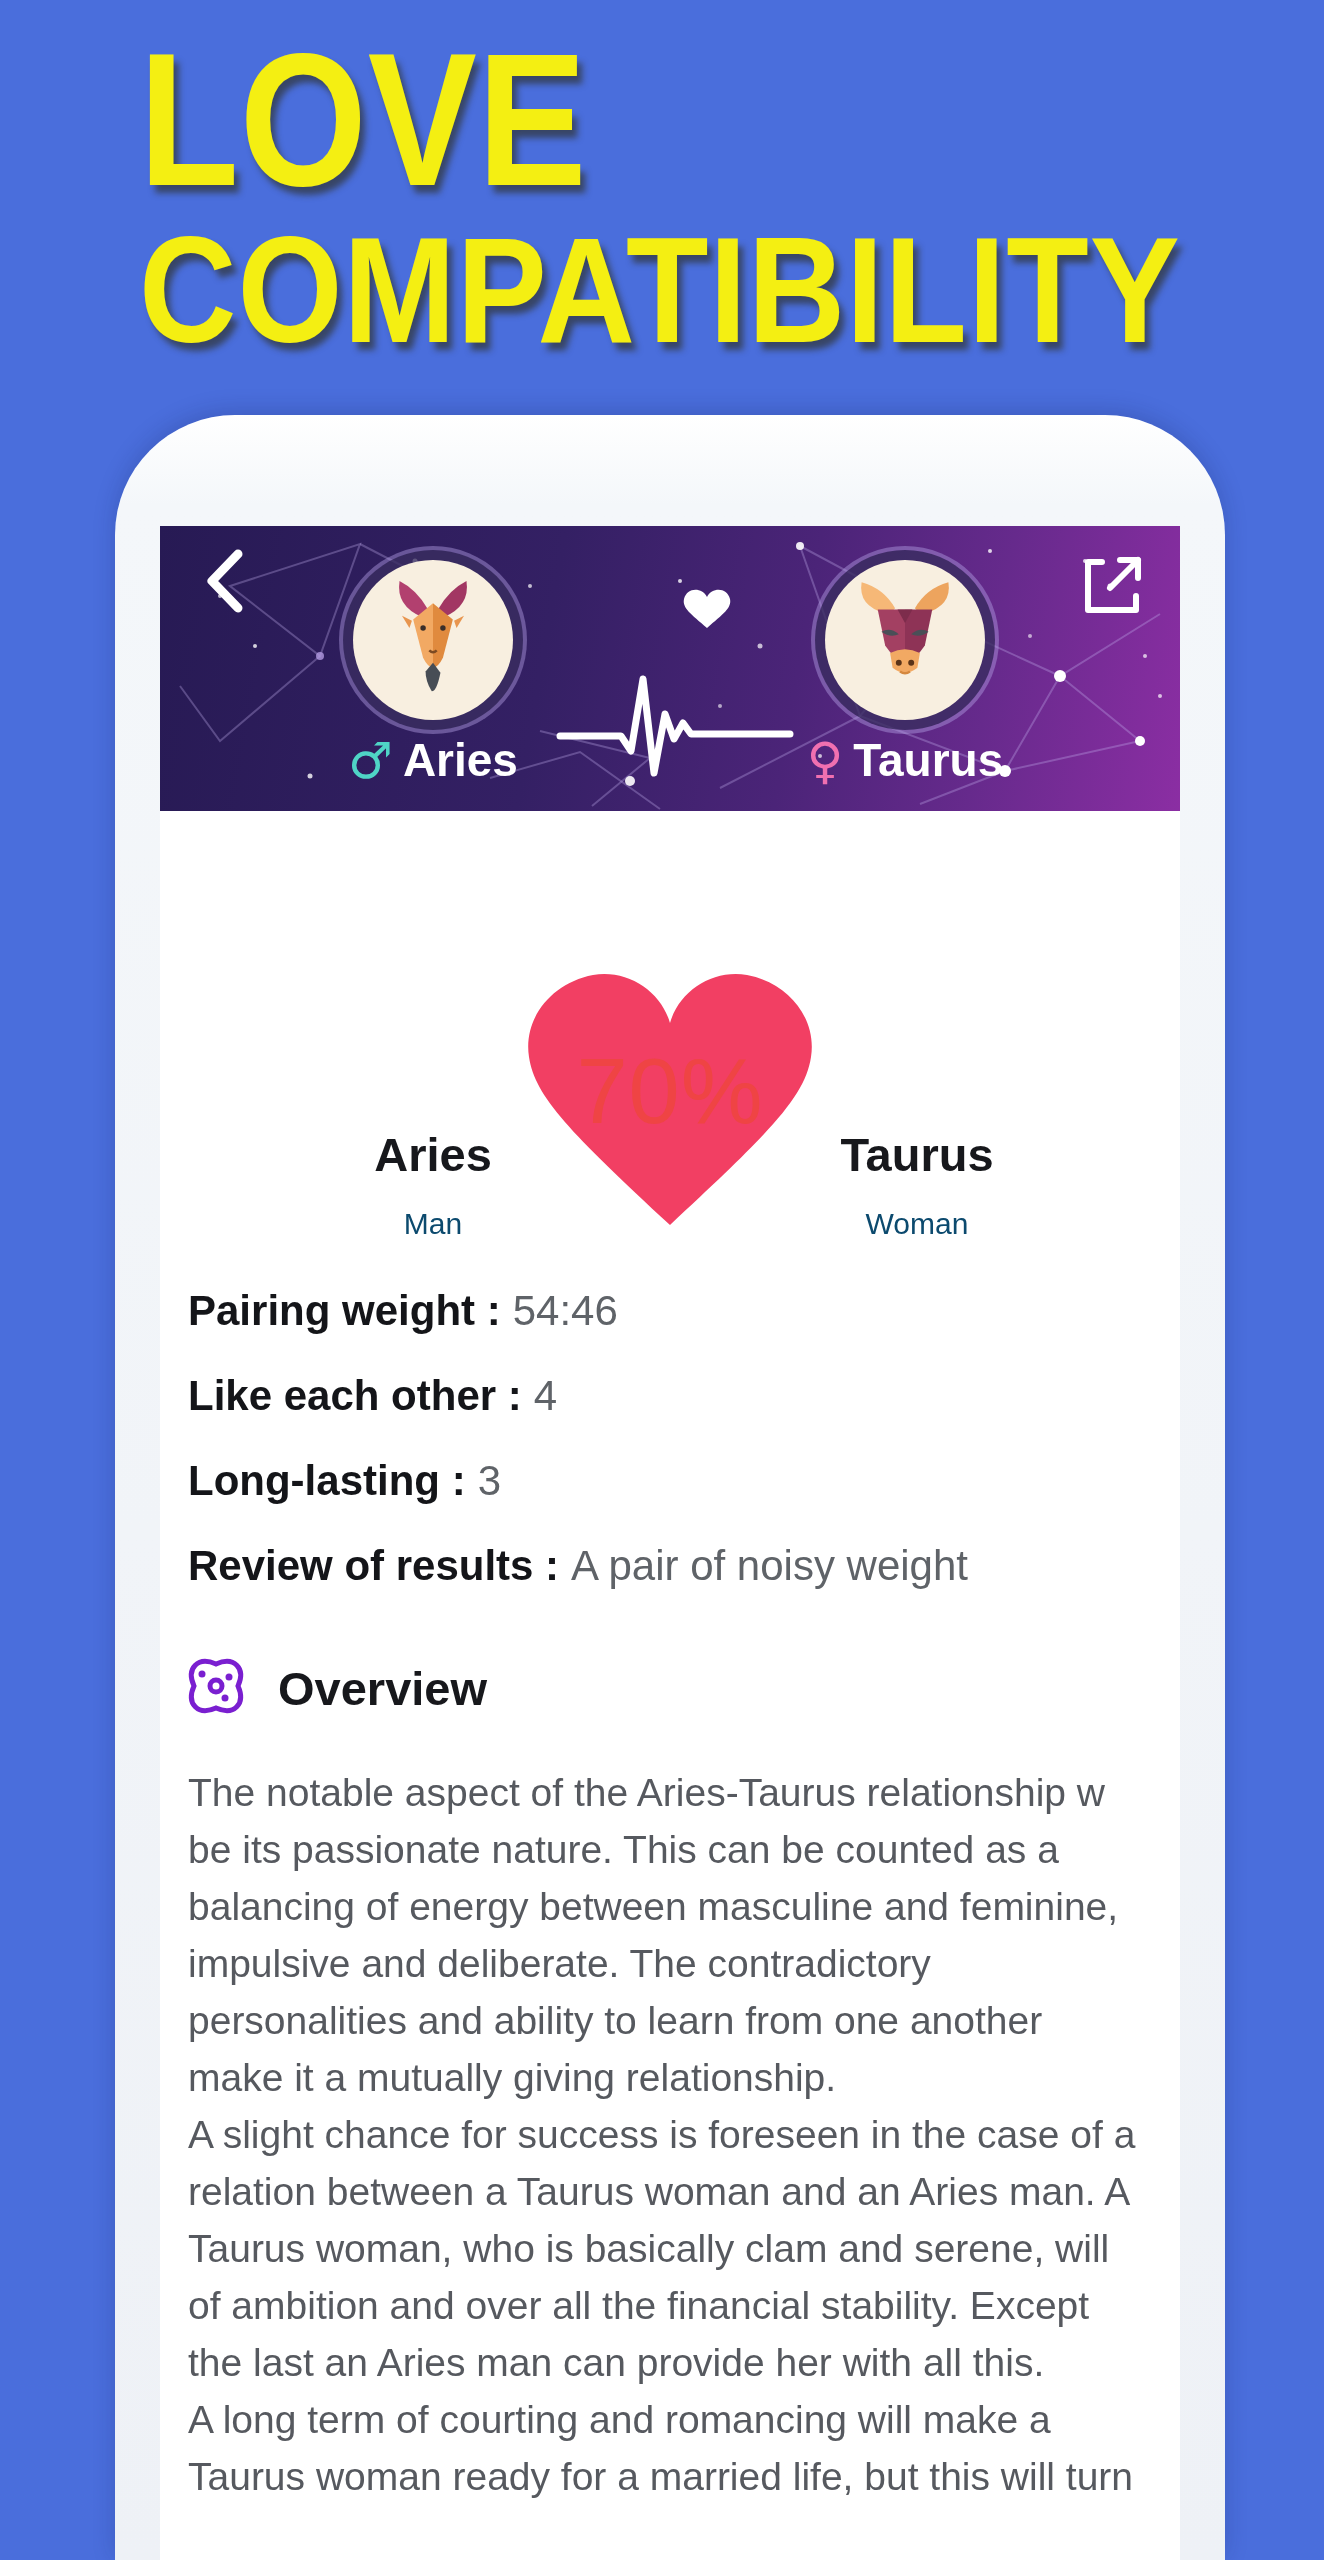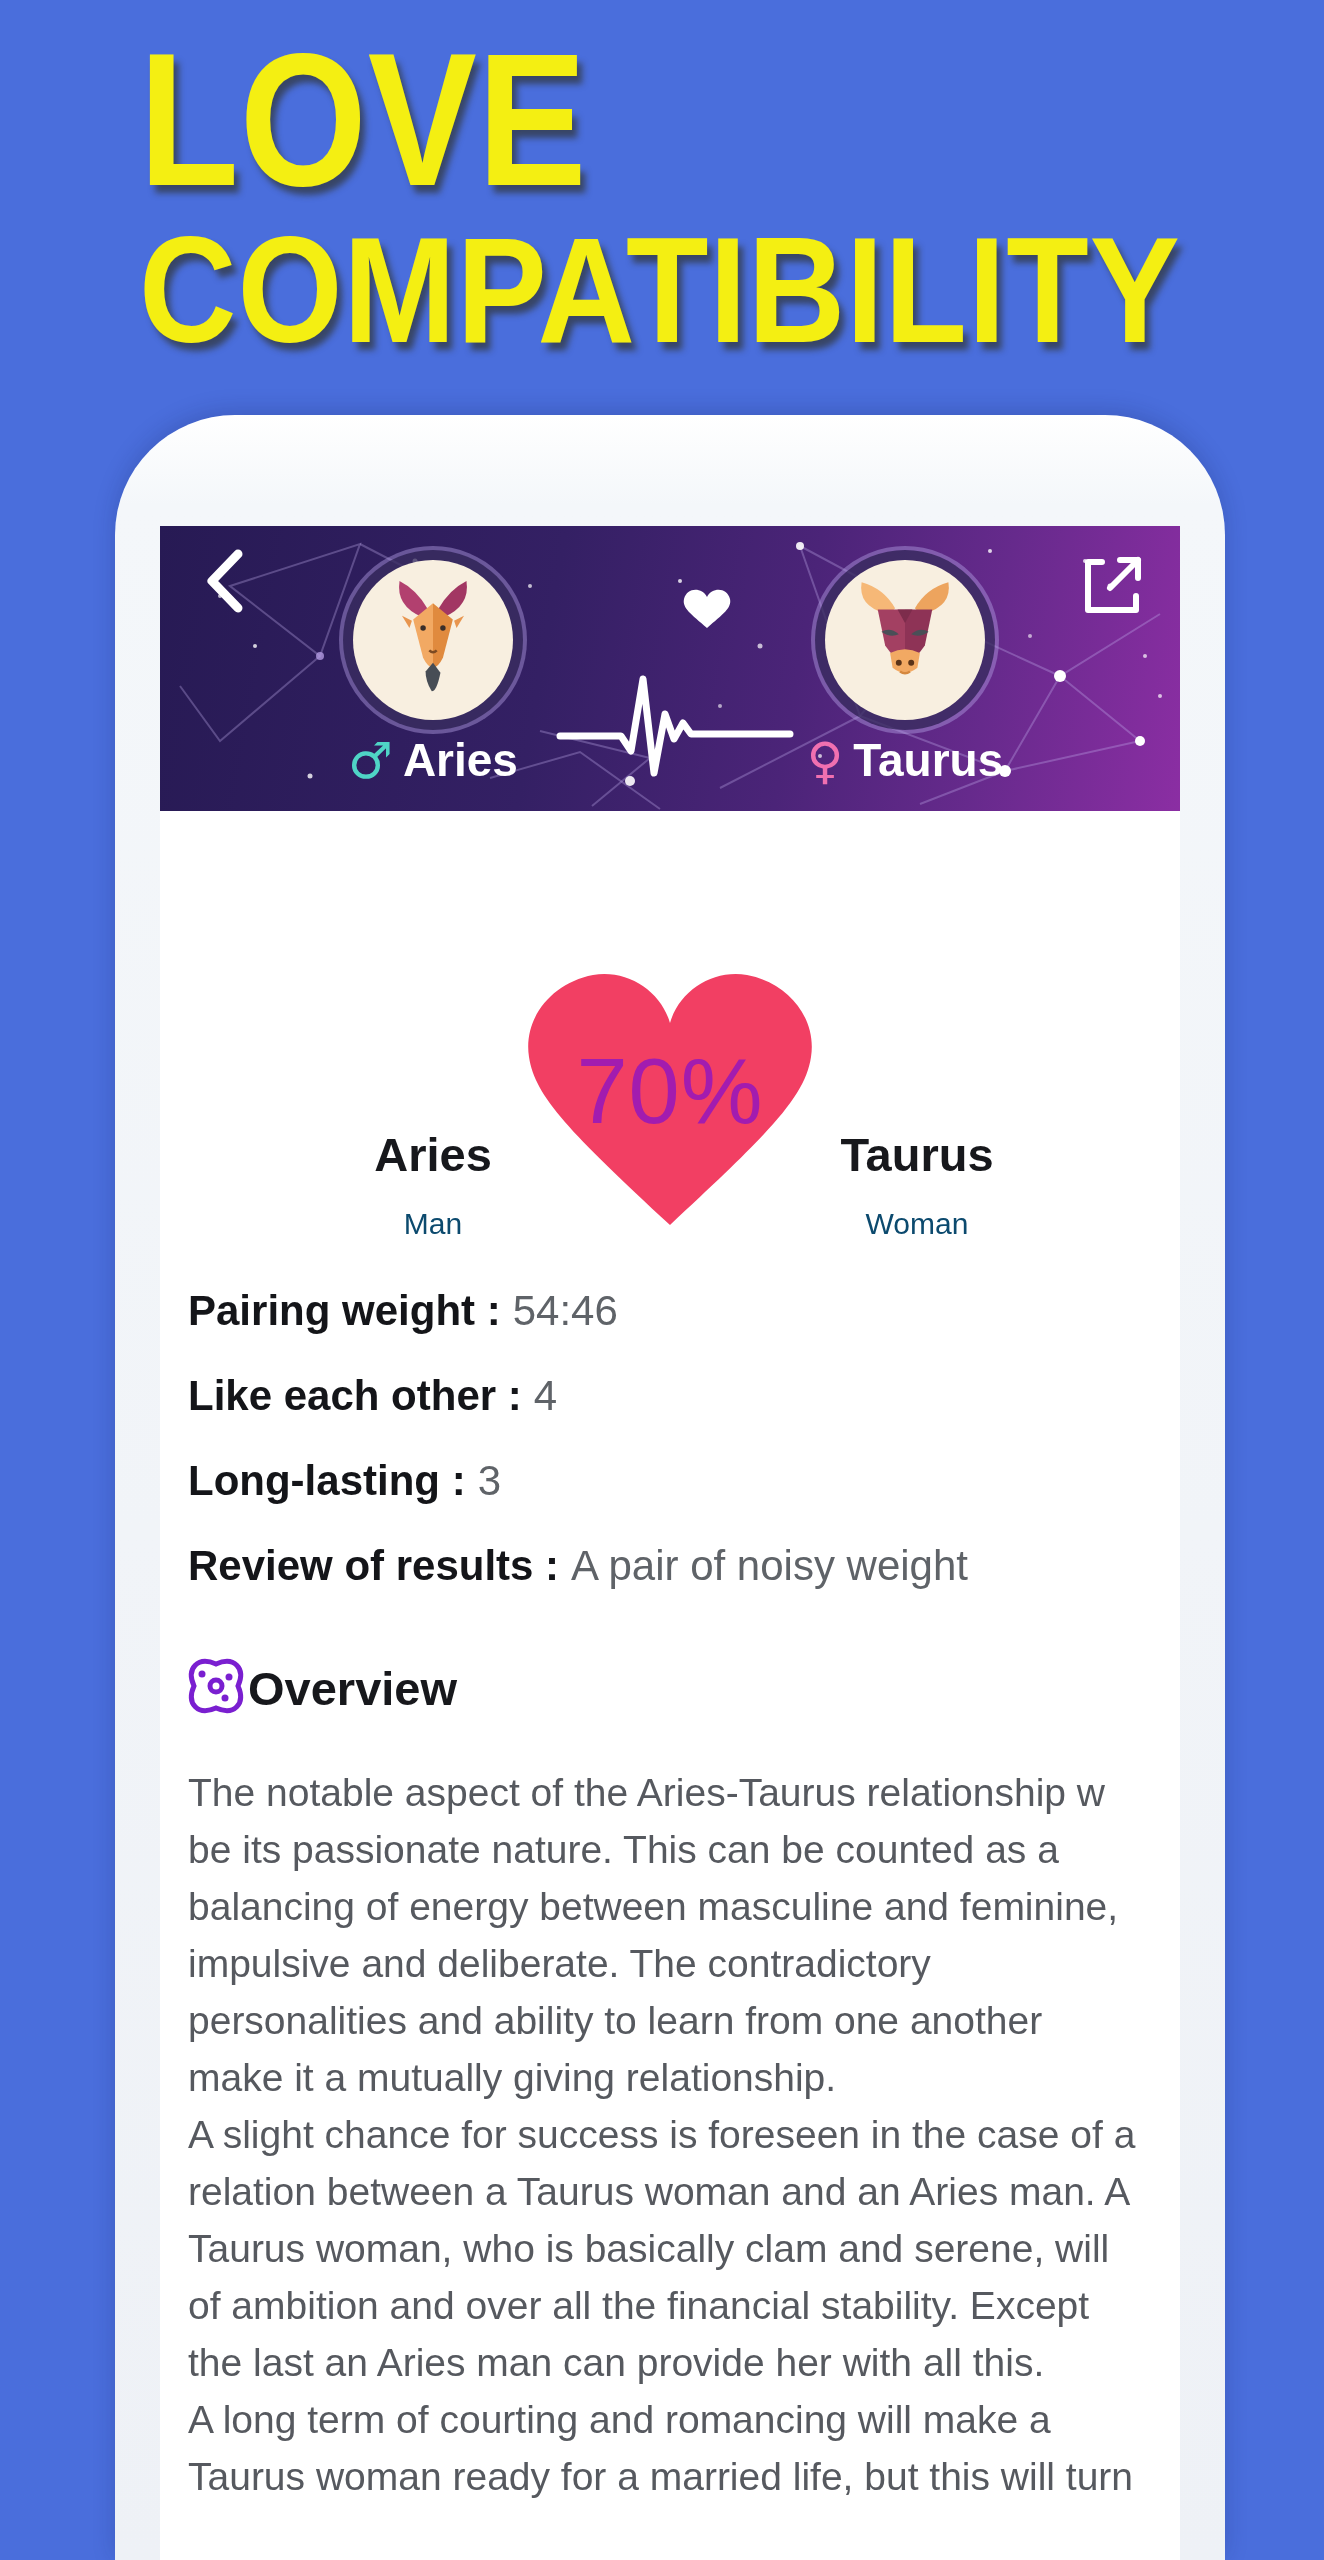--- a/index.html
+++ b/index.html
@@ -59,38 +59,38 @@
   .gender { font-family:"DejaVu Sans", sans-serif; font-weight:bold; font-size:50px;
             vertical-align:-2px; margin-right:10px; }
   .gender.male   { color:#4fd4c6; }
   .gender.female { color:#f070b0; }
   .ecg { position:absolute; left:395px; top:55px; }
 
   
   .heart-wrap { position:absolute; left:355px; top:435px; width:310px; height:272px; }
   .heart-score {
     position:absolute; left:0; top:78px; width:310px; text-align:center;
-    color:#a21caf; font-size:92px; font-weight:400; letter-spacing:1px;
+    color:#ef4444; font-size:92px; font-weight:400; letter-spacing:1px;
   }
   .pair-name { position:absolute; width:260px; text-align:center; }
   .pair-name.left  { left:143px; top:601px; }
   .pair-name.right { left:627px; top:601px; }
   .pair-sign { font-size:47px; font-weight:bold; color:#17181c; }
   .pair-role { font-size:30px; color:#0c4a6e; margin-top:25px; }
 
   
   .stats { position:absolute; left:28px; top:763px; width:970px; }
   .stat-row { font-size:42px; line-height:44px; margin-bottom:41px; white-space:nowrap; }
   .stat-label { font-weight:bold; color:#141519; }
   .stat-value { color:#5f6368; margin-left:12px; }
 
   
   .overview-header { position:absolute; left:24px; top:1128px; display:flex; align-items:center; }
   .overview-icon { width:64px; height:64px; }
-  .overview-heading { font-size:47px; font-weight:bold; color:#17181c; }
+  .overview-heading { font-size:47px; font-weight:bold; color:#17181c; margin-left:30px; }
   .body-text { position:absolute; left:28px; top:1238px; width:992px; overflow:hidden; }
   .body-line { font-size:39px; line-height:57px; color:#56595f; white-space:nowrap; }
 </style>
 </head>
 <body>
 
 <div class="hero-title">
   <span class="hero-line l1">LOVE</span>
   <span class="hero-line l2">COMPATIBILITY</span>
 </div>

